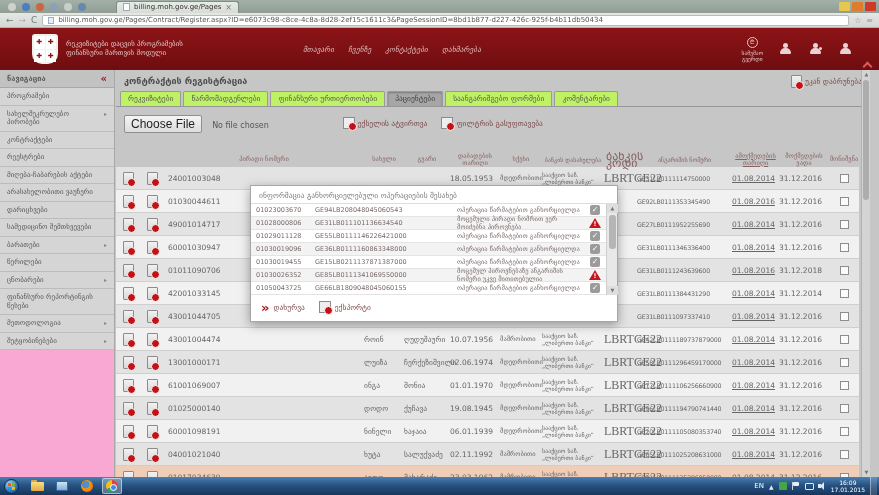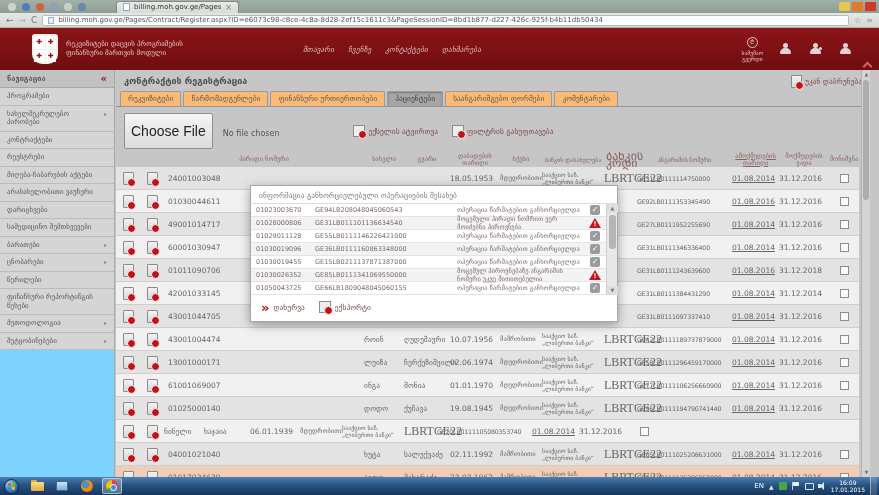--- a/index.html
+++ b/index.html
@@ -51,54 +51,54 @@
   .person{position:relative;width:14px;height:12px;}
   .person::before{content:"";position:absolute;left:4px;top:0;width:5px;height:5px;border-radius:50%;background:#e8d2d2;}
   .person::after{content:"";position:absolute;left:1px;top:5px;width:11px;height:6px;border-radius:5px 5px 1px 1px;background:#e8d2d2;}
   .person.doc::before{box-shadow:5px 3px 0 -1px #e8d2d2;}
   .chev-up{position:absolute;right:8px;bottom:2px;width:7px;height:7px;}
   .chev-up::before{content:"";position:absolute;left:0;top:2px;width:5px;height:5px;
     border-top:2px solid #e05a5a;border-right:2px solid #e05a5a;transform:rotate(-45deg);}
 
   
   .page{position:absolute;left:0;top:70px;width:879px;height:407px;}
-  .sidebar{position:absolute;left:0;top:0;width:115px;height:407px;background:#7dd3fc;border-right:1px solid #a8a8a8;}
+  .sidebar{position:absolute;left:0;top:0;width:115px;height:407px;background:#f9a8d4;border-right:1px solid #a8a8a8;}
   .sb-head{height:18px;background:#c2c2c2;border-bottom:1px solid #a8a8a8;display:flex;
     align-items:center;justify-content:space-between;padding:0 7px;}
   .sb-title{font-size:7.5px;color:#5c5c5c;font-weight:bold;}
   .sb-collapse{color:#a5161a;font-weight:bold;font-size:10px;line-height:10px;}
   .sb-item{padding:4px 7px;font-size:7px;color:#555;border-bottom:1px solid #bcbcbc;
     background:#d5d5d5;display:flex;justify-content:space-between;align-items:flex-start;line-height:8.5px;}
   .sb-item .lbl{max-width:88px;}
   .sb-item .arrow{font-size:6px;color:#8a8a8a;margin-left:2px;}
 
   .main{position:absolute;left:116px;top:0;width:754px;height:446px;}
   .title-row{height:20px;display:flex;align-items:center;justify-content:space-between;padding:2px 8px 0 8px;}
   .page-title{font-size:9px;font-weight:bold;color:#4c4c4c;}
   .back-btn{display:flex;align-items:center;gap:3px;font-size:7.5px;color:#7a4a4a;}
 
   .tabs{height:17px;display:flex;align-items:flex-end;gap:2px;padding:0 4px;border-bottom:1px solid #979797;}
-  .tabbtn{background:#fdba74;border:1px solid #9a9a9a;border-bottom:none;border-radius:2px 2px 0 0;
+  .tabbtn{background:#bef264;border:1px solid #9a9a9a;border-bottom:none;border-radius:2px 2px 0 0;
     padding:2px 7px 3px 7px;font-size:7.5px;color:#575757;white-space:nowrap;}
   .tabbtn.active{background:#a6a6a6;box-shadow:inset 0 1px 2px rgba(0,0,0,.25);color:#3f3f3f;}
 
   .toolbar{padding:6px 8px 4px 8px;}
   .tb-row{display:flex;align-items:center;gap:14px;margin-bottom:6px;}
   .tb-btn{display:flex;align-items:center;gap:3px;font-size:7.5px;color:#7a4646;}
   .doc-ico{position:relative;width:11px;height:13px;background:linear-gradient(#f2f2f2,#d8d8d8);
     border:1px solid #8b8b8b;border-radius:1px;}
   .doc-ico::after{content:"";position:absolute;right:-3px;bottom:-3px;width:7px;height:7px;border-radius:50%;
     background:#c01318;border:1px solid #fff;}
   .grid-ico{position:relative;width:12px;height:12px;border:1px solid #8b8b8b;
     background:linear-gradient(#eee 0 0) padding-box,
       repeating-linear-gradient(#cfcfcf 0 3px,#efefef 3px 6px);}
   .grid-ico::after{content:"";position:absolute;right:-3px;bottom:-3px;width:7px;height:7px;border-radius:50%;
     background:#c01318;border:1px solid #fff;}
-  .file-btn{font-size:14px;color:#222;background:linear-gradient(#f5f5f5,#dcdcdc);
-    border:1px solid #8f8f8f;border-radius:2px;padding:9px 6px;}
+  .file-btn{font-size:12px;color:#222;background:linear-gradient(#f5f5f5,#dcdcdc);
+    border:1px solid #8f8f8f;border-radius:2px;padding:1px 6px;}
   .file-status{font-size:8px;color:#555;margin-left:5px;}
 
   
   .grid{position:absolute;left:0;top:82px;width:743px;bottom:0;overflow:hidden;}
   .g-head{display:flex;height:15px;align-items:center;font-size:6.5px;color:#8a6262;text-align:center;justify-content:center;}
   .g-head>div{padding:0 2px;line-height:7px;}
   .g-row{display:flex;height:23px;align-items:center;background:#f1f1f1;border-bottom:1px solid #cfcfcf;
     font-size:7.5px;color:#666;}
   .g-row:nth-child(even){background:#e3e3e3;}
   .g-row.selected{background:#f0cdb6;}
@@ -305,27 +305,27 @@
           <span class="lbl">სამედიცინო შემთხვევები</span>
           <span class="arrow"></span>
         </div>
 
         <div class="sb-item">
           <span class="lbl">ბარათები</span>
           <span class="arrow">▸</span>
         </div>
 
         <div class="sb-item">
+          <span class="lbl">წერილები</span>
+          <span class="arrow"></span>
+        </div>
+
+        <div class="sb-item">
           <span class="lbl">ცნობარები</span>
           <span class="arrow">▸</span>
-        </div>
-
-        <div class="sb-item">
-          <span class="lbl">წერილები</span>
-          <span class="arrow"></span>
         </div>
 
         <div class="sb-item">
           <span class="lbl">ფინანსური რეპორტინგის წესები</span>
           <span class="arrow"></span>
         </div>
 
         <div class="sb-item">
           <span class="lbl">მეთოდოლოგია</span>
           <span class="arrow">▸</span>
@@ -651,20 +651,21 @@
             </div>
           </div>
 
           <div class="g-row">
             <div class="c-ic">
               <span class="doc-ico"></span>
             </div>
             <div class="c-ic">
               <span class="doc-ico"></span>
             </div>
+            <div class="c-pid">60001098191</div>
             <div class="c-name">ნინელი</div>
             <div class="c-sur">ხაჯაია</div>
             <div class="c-dob">06.01.1939</div>
             <div class="c-sex">მდედრობითი</div>
             <div class="c-bank">სააქციო საზ. „ლიბერთი ბანკი“</div>
             <div class="c-code">LBRTGE22</div>
             <div class="c-iban">GE20LB0111105080353740</div>
             <div class="c-d1">01.08.2014</div>
             <div class="c-d2">31.12.2016</div>
             <div class="c-chk">

